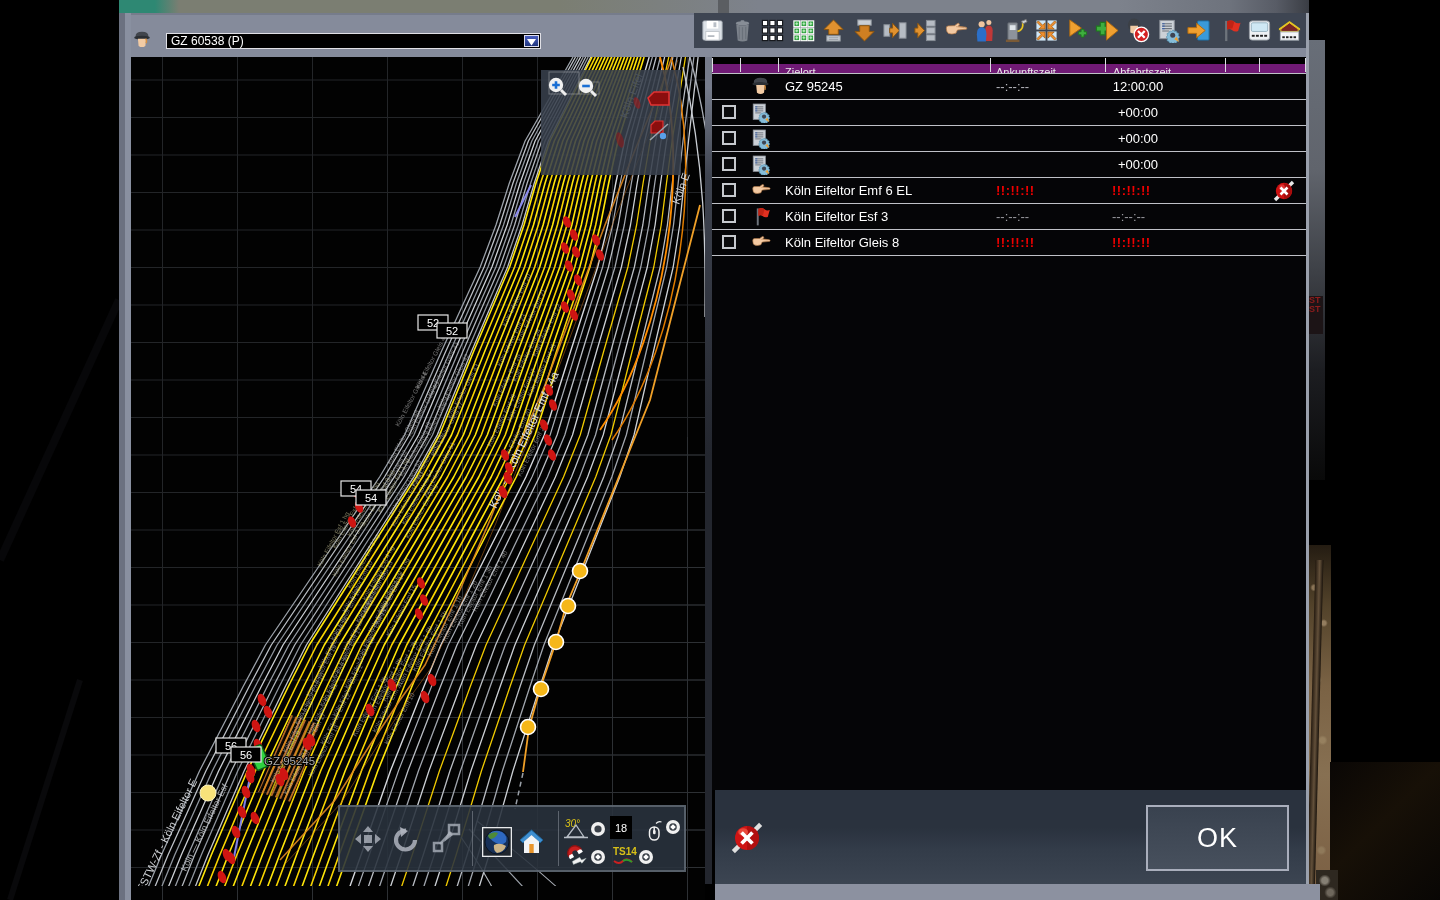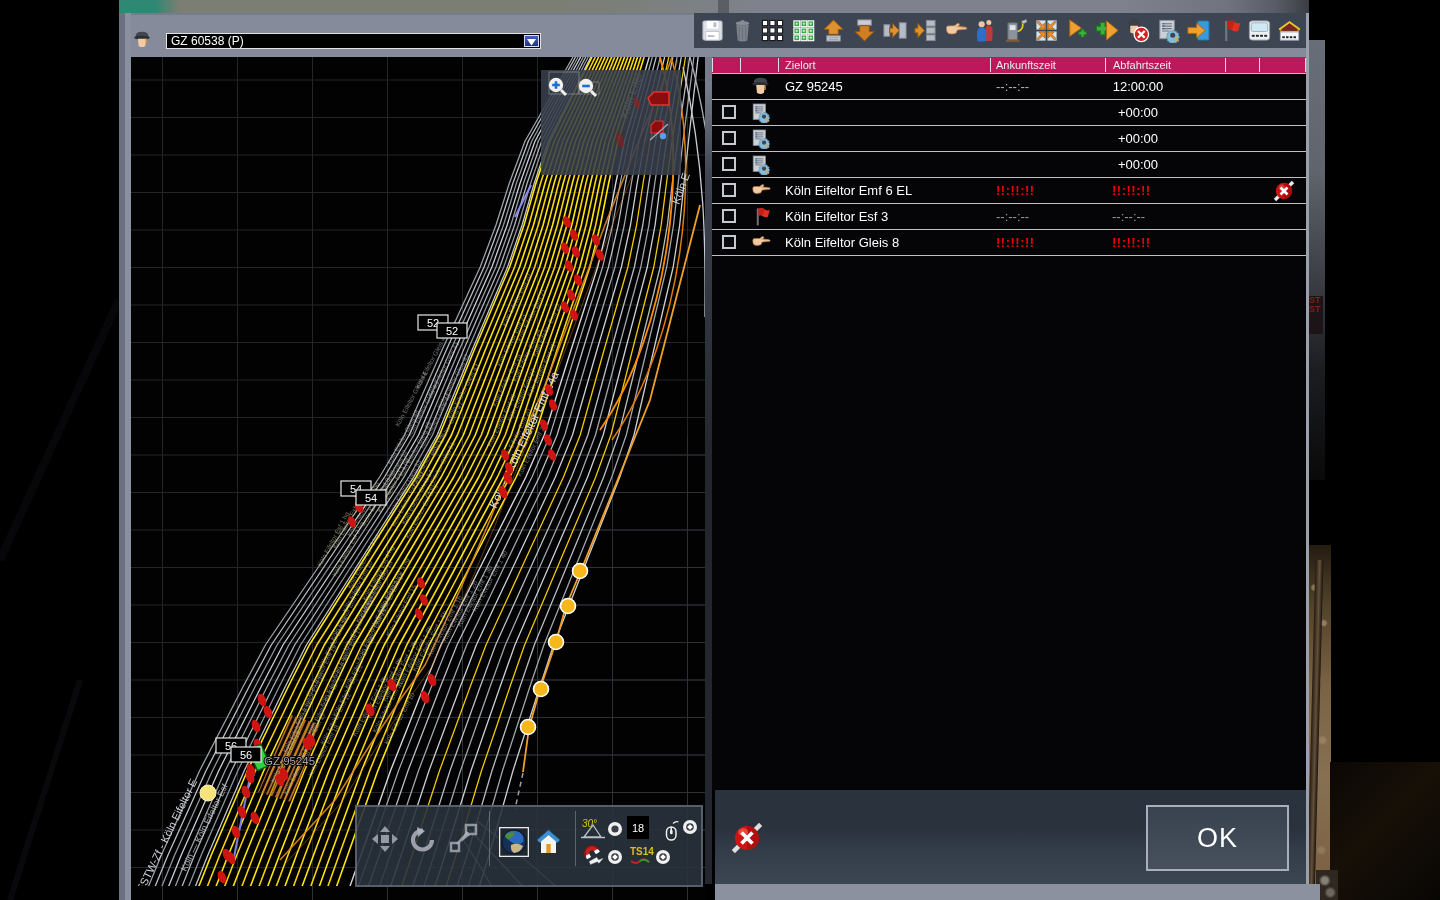--- a/index.html
+++ b/index.html
@@ -17,39 +17,39 @@
 #topbar{left:131px;top:13px;width:1178px;height:44px;background:#858b9b;border-top:2px solid #767c8b}
 #midstrip{left:705px;top:57px;width:7px;height:827px;background:linear-gradient(180deg,#767c8b 0 30px,#3f4450 120px,#23262e 400px)}
 #rightedge{left:1306px;top:13px;width:3px;height:871px;background:#9aa0ac}
 #dd{left:166px;top:33px;width:375px;height:16px;background:#000;border:1px solid #e0e0e6;color:#fff;font-size:12px;line-height:14px;padding-left:4px}
 #ddbtn{left:524px;top:35px;width:15px;height:12px;background:linear-gradient(180deg,#4a5fbf,#20357f);border:1px solid #dde;color:#fff;text-align:center}
 #ddbtn svg{display:block;margin:3px auto 0}
 #drvhead{left:132px;top:28px}
 #tbar{left:694px;top:13px;width:612px;height:35px;background:#3e4552}
 .tbi{position:absolute;top:5px}
 
-#thead{left:712px;top:57px;width:594px;height:16px;background:#be185d;color:#ebebeb;font-size:11px}
+#thead{left:712px;top:64px;width:594px;height:16px;background:#701a75;color:#ebebeb;font-size:11px}
 #thead span{position:absolute;top:2px}
 #tblack{left:712px;top:73px;width:594px;height:717px;background:#050507}
 .sep{position:absolute;left:712px;width:594px;height:1px;background:#bfc1c7}
 .vt{position:absolute;top:58px;width:1px;height:14px;background:#dcdee2}
 .row{position:absolute;left:712px;width:594px;height:25px;color:#fff;font-size:13px}
 .cb{position:absolute;left:10px;top:5px;width:14px;height:14px;border:2px solid #c6c9ce;background:#0a0a0c}
 .ric{position:absolute;left:38px;top:2px}
 .rname{position:absolute;left:73px;top:5px}
 .tt{position:absolute;top:5px;font-size:13px}
 .tt.rd{font-weight:bold;letter-spacing:0.5px}
 .delic{position:absolute;left:560px;top:1px}
 
 #okpanel{left:715px;top:790px;width:591px;height:94px;background:linear-gradient(180deg,#2a323e 0 38px,#333c49 60px,#3c4552 100%)}
 #okbtn{left:1146px;top:805px;width:143px;height:66px;border:2px solid #a9aebc;background:linear-gradient(180deg,#39424f,#47505d);color:#fff;font-size:27px;text-align:center;line-height:62px;letter-spacing:1px}
 #footer{left:715px;top:884px;width:605px;height:16px;background:#8c91a0}
 #noicon{left:729px;top:820px}
 
-#mtb{left:355px;top:805px;width:348px;height:82px;background:rgba(42,50,62,0.89);border:2px solid rgba(128,136,148,0.55)}
+#mtb{left:338px;top:805px;width:348px;height:67px;background:rgba(42,50,62,0.89);border:2px solid rgba(128,136,148,0.55)}
 #mtb .dv{position:absolute;top:4px;width:1px;height:55px;background:rgba(150,156,166,0.5)}
 
 #mini{left:541px;top:70px;width:140px;height:105px;background:rgba(56,64,76,0.88)}
 </style></head><body>
 <svg width="0" height="0" style="position:absolute">
 <defs>
 <symbol id="i-save" viewBox="0 0 26 26">
         <rect x="3" y="3" width="20" height="20" rx="1.5" fill="#dde2e8" stroke="#aab0b8"></rect>
         <rect x="7" y="3" width="12" height="8" fill="#fff"></rect>
         <rect x="14" y="4.5" width="3" height="5" fill="#b9bfc7"></rect>

